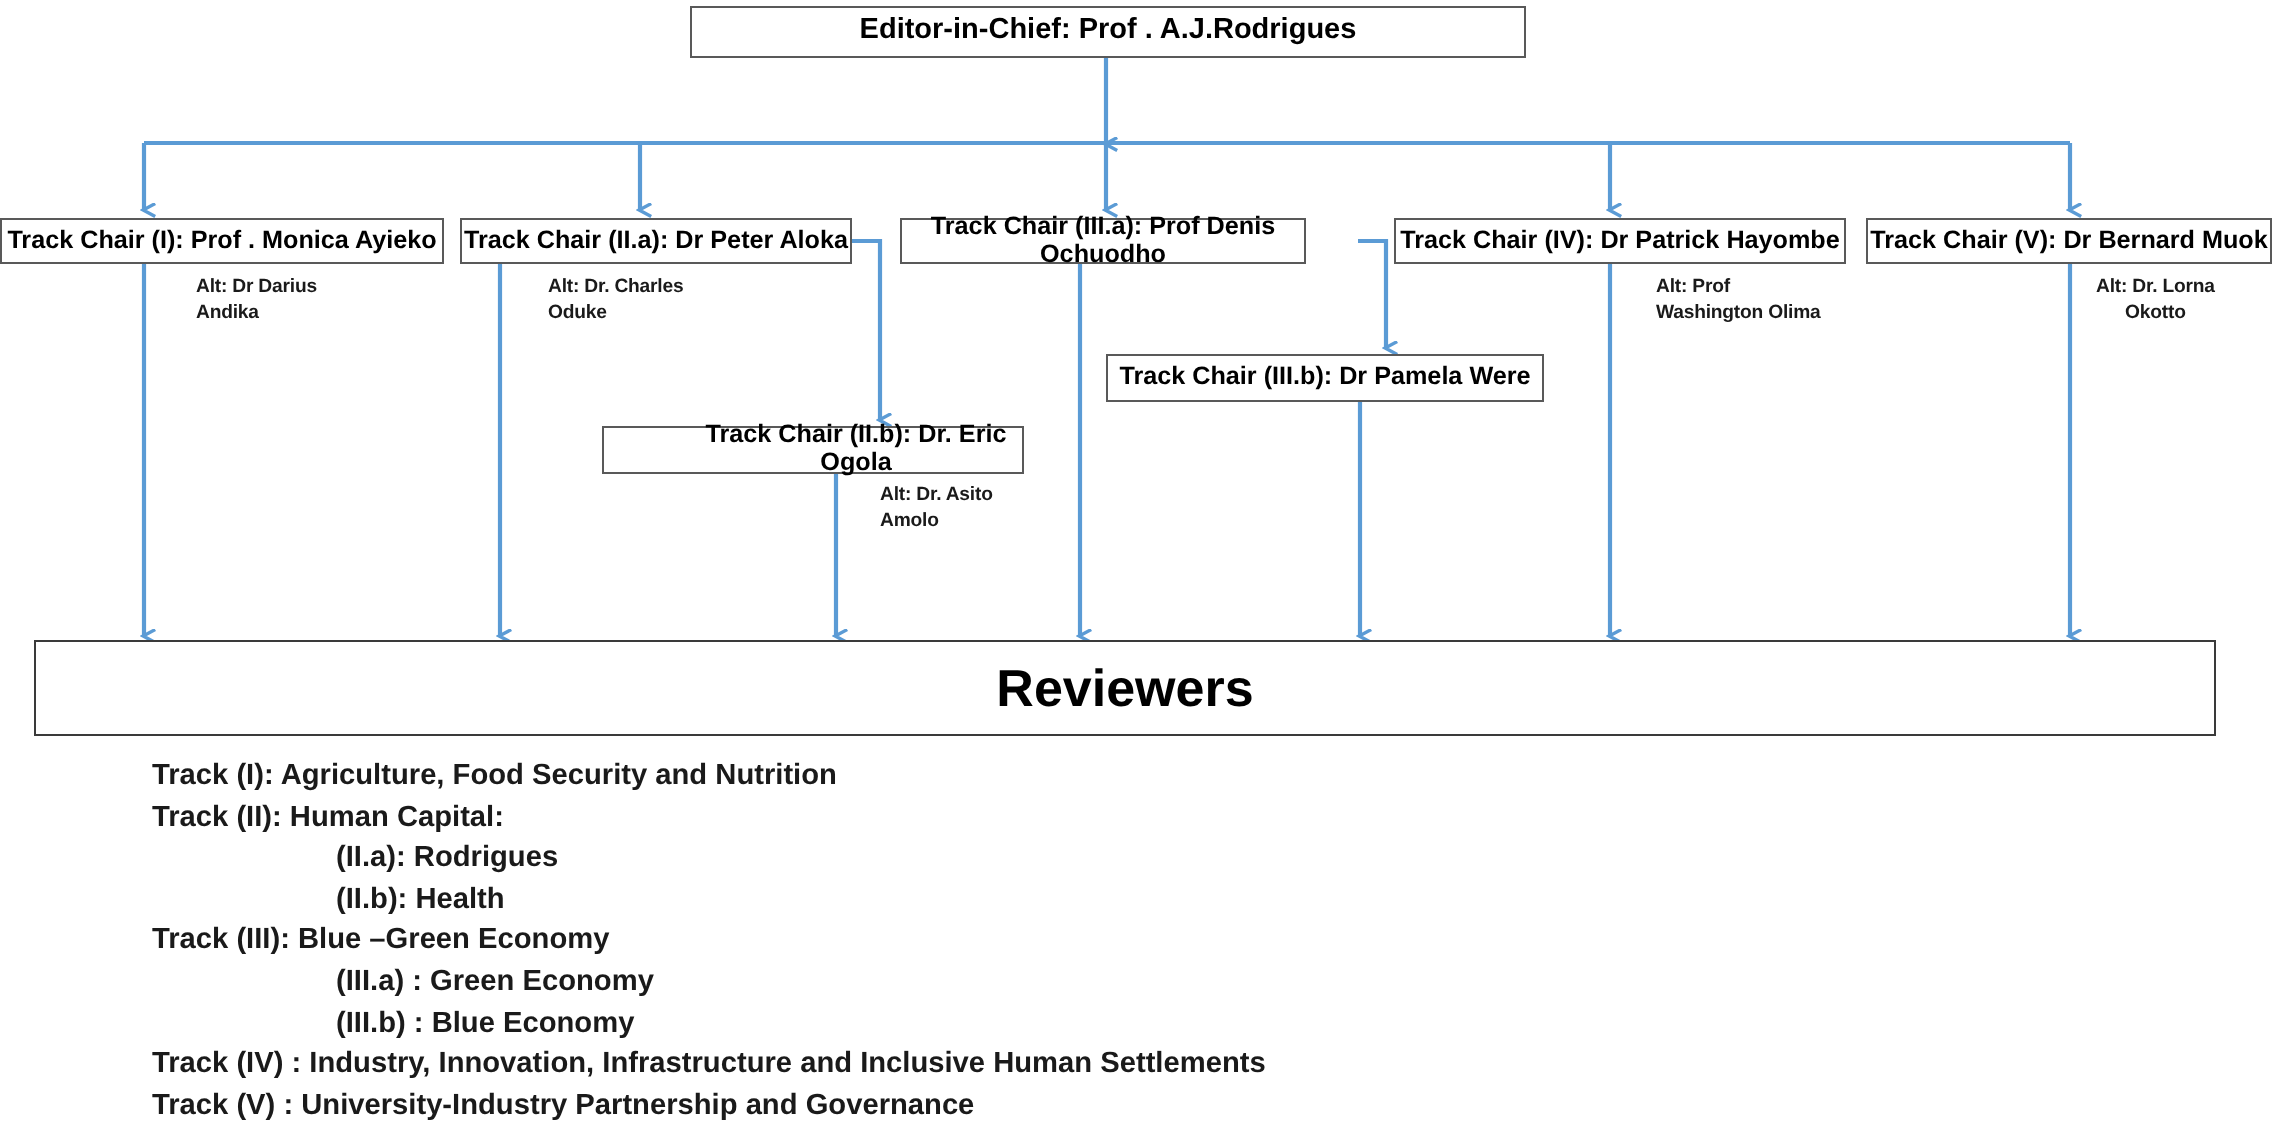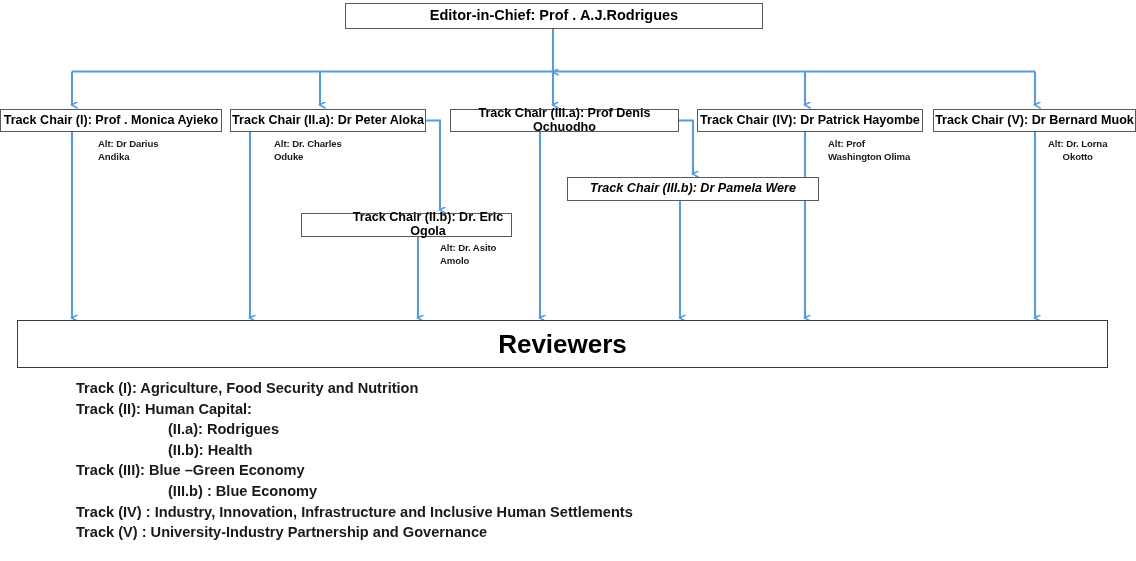--- a/index.html
+++ b/index.html
@@ -125,38 +125,39 @@
 Andika</div>
 
   <div class="node node-track" style="left:230px; top:109px; width:196px; height:23px;">Track Chair (II.a): Dr Peter Aloka</div>
   <div class="alt-label" style="left:274px; top:138px;">Alt: Dr. Charles
 Oduke</div>
 
   <div class="node node-sub" style="left:301px; top:213px; width:211px; height:24px;padding-left:43px;">Track Chair (II.b): Dr. Eric Ogola</div>
   <div class="alt-label" style="left:440px; top:242px;">Alt: Dr. Asito
 Amolo</div>
 
-  <div class="node node-track" style="left:450px; top:109px; width:229px; height:23px;">Track Chair (III.a): Prof  Denis Ochuodho</div>
+  <div class="node node-track" style="left:450px; top:109px; width:203px; height:23px;">Track Chair (III.a): Prof  Denis Ochuodho</div>
 
-  <div class="node node-sub" style="left:567px; top:177px; width:252px; height:24px;font-style:italic;">Track Chair (III.b): Dr Pamela Were</div>
+  <div class="node node-sub" style="left:553px; top:177px; width:219px; height:24px;">Track Chair (III.b): Dr Pamela Were</div>
 
   <div class="node node-track" style="left:697px; top:109px; width:226px; height:23px;">Track Chair (IV): Dr Patrick Hayombe</div>
   <div class="alt-label" style="left:828px; top:138px;">Alt: Prof
 Washington Olima</div>
 
   <div class="node node-track" style="left:933px; top:109px; width:203px; height:23px;">Track Chair (V): Dr Bernard  Muok</div>
   <div class="alt-label" style="left:1048px; top:138px;text-align:center;">Alt: Dr. Lorna
 Okotto</div>
 
   <div class="node node-reviewers" style="left:17px; top:320px; width:1091px; height:48px;">Reviewers</div>
 
   <div id="legend">
       <div class="legend-line">Track (I): Agriculture, Food Security and Nutrition</div>
       <div class="legend-line">Track (II): Human Capital:</div>
       <div class="legend-line indent">(II.a): Rodrigues</div>
       <div class="legend-line indent">(II.b): Health</div>
       <div class="legend-line">Track (III): Blue –Green Economy</div>
+      <div class="legend-line indent">(III.a) : Green Economy</div>
       <div class="legend-line indent">(III.b) : Blue Economy</div>
       <div class="legend-line">Track (IV) : Industry, Innovation, Infrastructure and Inclusive Human Settlements</div>
       <div class="legend-line">Track (V) : University-Industry Partnership and Governance</div>
     </div>
 
 </div>
 
 </body></html>

